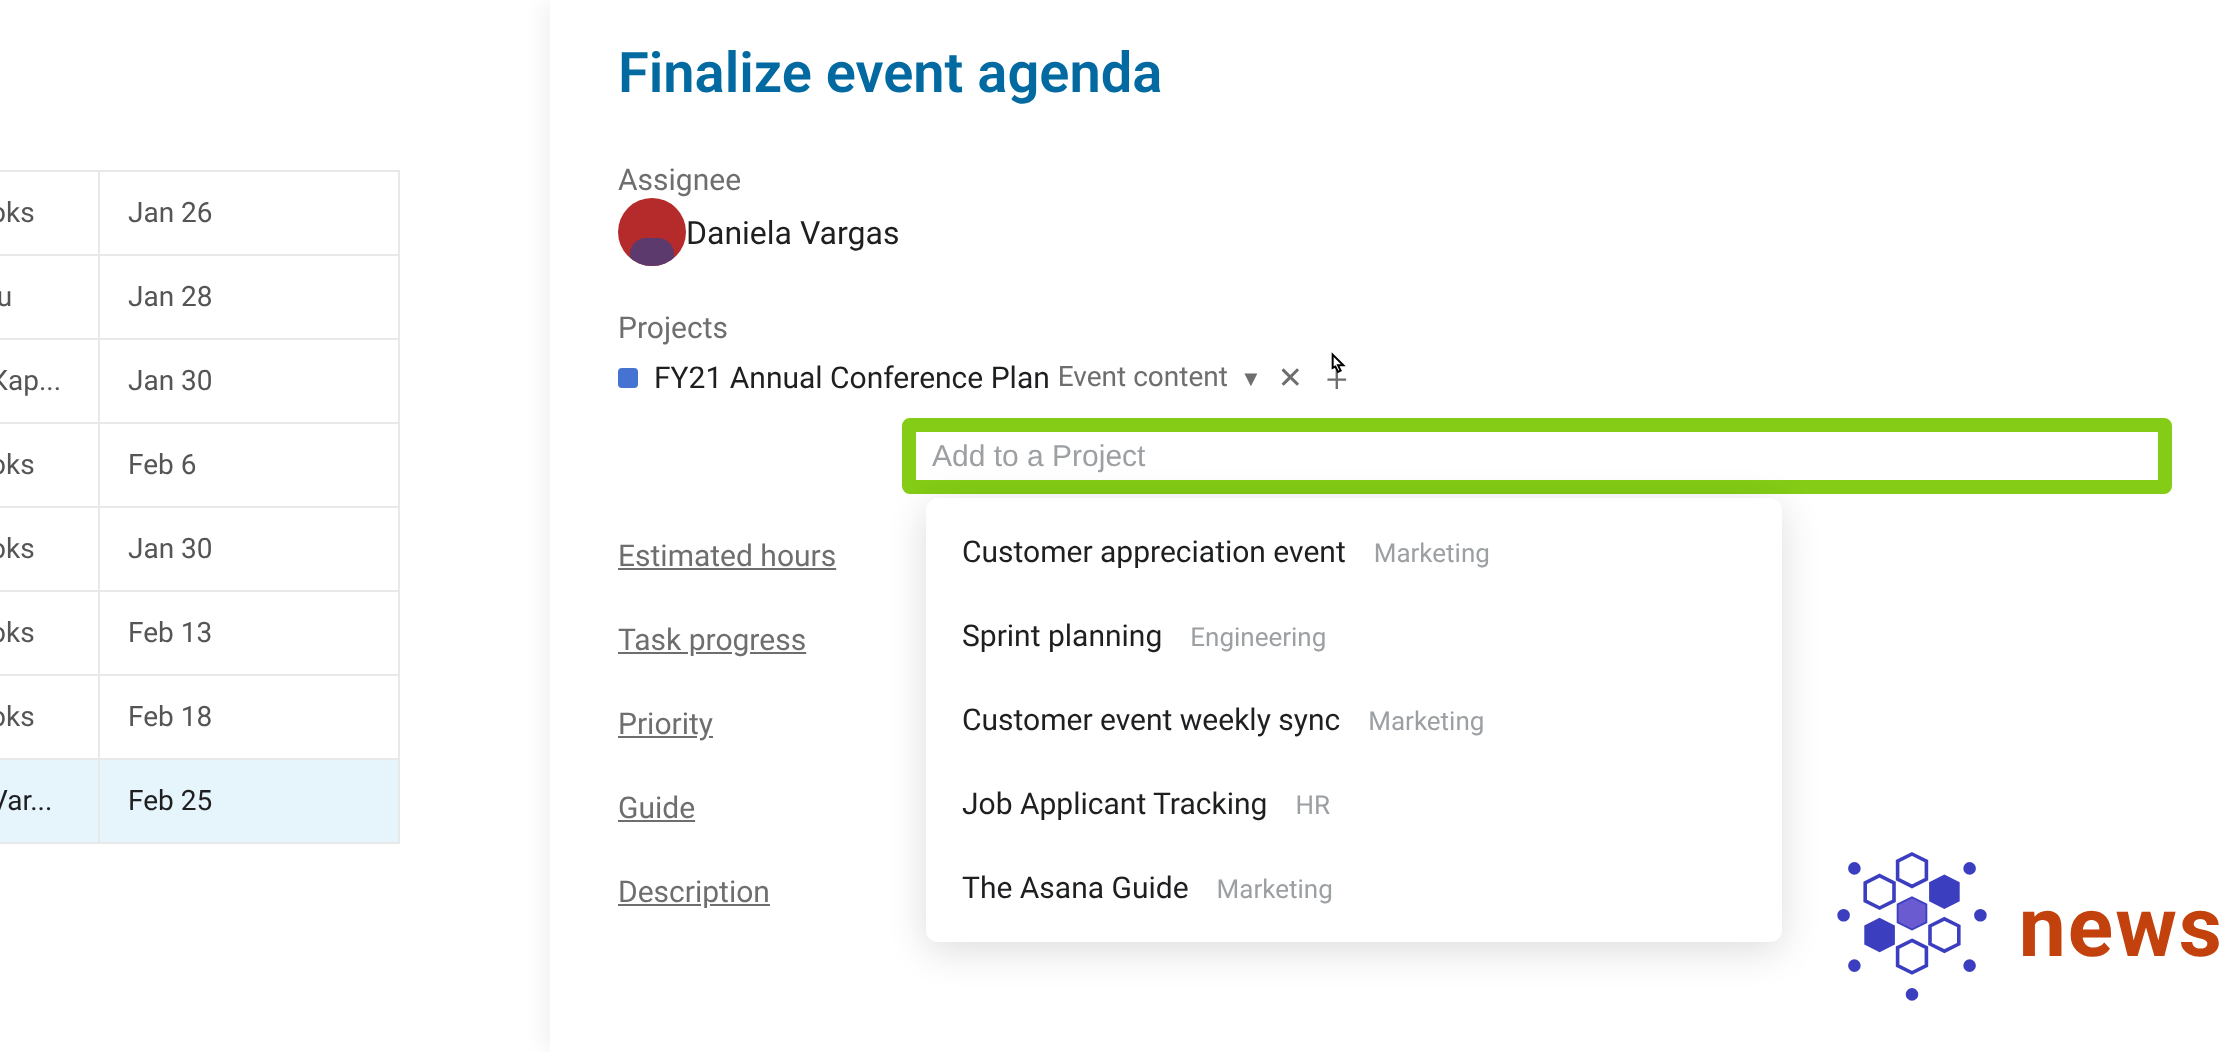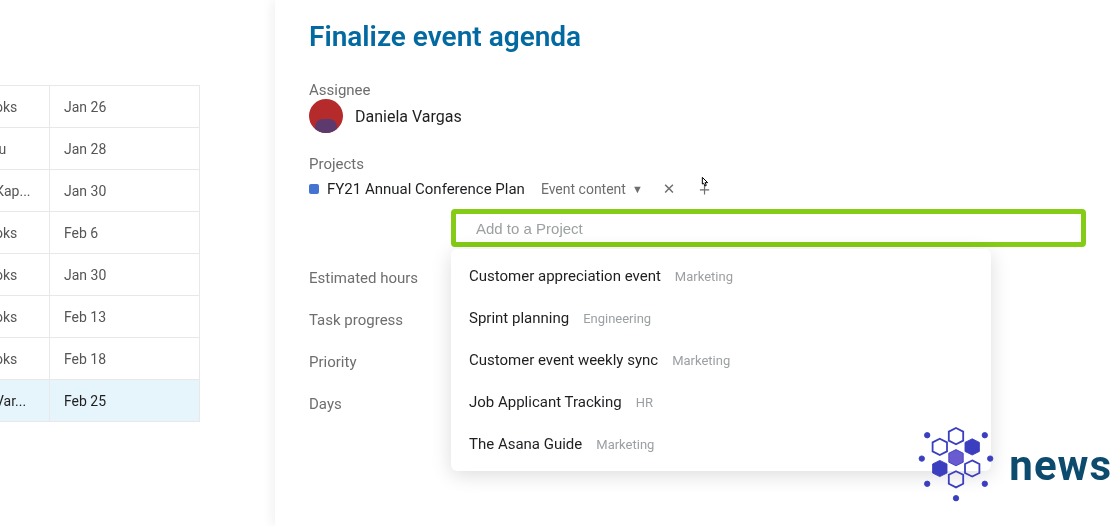--- a/index.html
+++ b/index.html
@@ -56,21 +56,21 @@
     margin-bottom: 22px;
     min-height: 36px;
     flex-direction: column;
   }
   .field-label {
     width: 142px;
     flex-shrink: 0;
     color: #6d6e6f;
     font-size: 15px;
   }
-  .field-value { display: flex; align-items: center; gap: 12px; flex-wrap: wrap; }
+  .field-value { display: flex; align-items: center; flex-wrap: wrap; }
   
   .avatar {
     width: 34px; height: 34px; border-radius: 50%;
     background: #b52a2a;
     display: flex; align-items: center; justify-content: center;
     color:#fff; font-size:12px; font-weight:600;
     position:relative; overflow:hidden;
   }
   .avatar::after{
     content:""; position:absolute; bottom:0; left:6px; right:6px; height:14px;
@@ -102,51 +102,51 @@
     position:absolute; top:2px; left:6px; font-size:16px; color:#000;
   }
   
   .proj-search-wrap {
     margin-left:142px; margin-top:-12px; margin-bottom:4px; position:relative;
     width: calc(100% - 142px);
   }
   .proj-search {
     width: 100%;
     height: 38px;
-    border:5px solid #84cc16;
+    border:7px solid #84cc16;
     border-radius:4px;
-    padding: 0 20px;
+    padding: 0 8px;
     font-size:15px;
     outline:none;
   }
   .proj-search::placeholder { color:#9ca0a3; }
   .dropdown {
     position:absolute;
-    top: 40px; left:0;
-    width: 540px;
+    top: 40px; left:12px;
+    width: 428px;
     background:#fff;
     border-radius:6px;
     box-shadow: 0 4px 20px rgba(0,0,0,0.14);
     padding: 6px 0;
     z-index: 20;
   }
   .dropdown-item {
     display:flex; align-items:baseline; gap:14px;
     padding: 12px 18px;
     cursor:pointer;
     font-size:15px;
   }
   .dropdown-item .team { color:#9ca0a3; font-size:13px; }
   
   .bare-labels { margin-top: 10px; }
-  .bare-labels .field-label { height: 42px; display:flex; align-items:center; }
+  .bare-labels .field-label { height: 42px; display:flex; align-items:center;text-decoration:underline; }
   
   .watermark {
     position:absolute; right:8px; bottom:14px; display:flex; align-items:center;
-    gap:8px; font-weight:700; color:#0c4a6e; z-index:30;
+    gap:8px; font-weight:700; color:#c2410c; z-index:30;
   }
   .wm-glyph svg { width:90px; height:90px; }
   .wm-text { display:flex; flex-direction:column; line-height:0.9; }
   .wm-news { font-size:42px; letter-spacing:1px; }
   .wm-matic { font-size:30px; letter-spacing:1px; padding-left:40px; }
 </style>
 </head>
 <body>
 
 <table class="left-table">
@@ -243,21 +243,22 @@
           <span>The Asana Guide</span>
           <span class="team">Marketing</span>
         </div>
       </div>
   </div>
 
   <div class="bare-labels">
     <div class="field-label">Estimated hours</div>
     <div class="field-label">Task progress</div>
     <div class="field-label">Priority</div>
-    <div class="field-label">Days</div>
+    <div class="field-label">Guide</div>
+    <div class="field-label">Description</div>
   </div>
 </div>
 
 <div class="watermark">
   <span class="wm-glyph">
     <svg viewBox="0 0 100 100">
       <g fill="#3b3fbf" stroke="#3b3fbf">
         <polygon points="50,10 58,14 58,24 50,28 42,24 42,14" fill="none" stroke-width="2"></polygon>
         <polygon points="68,22 76,26 76,36 68,40 60,36 60,26" fill="#3b3fbf"></polygon>
         <polygon points="32,22 40,26 40,36 32,40 24,36 24,26" fill="none" stroke-width="2"></polygon>

